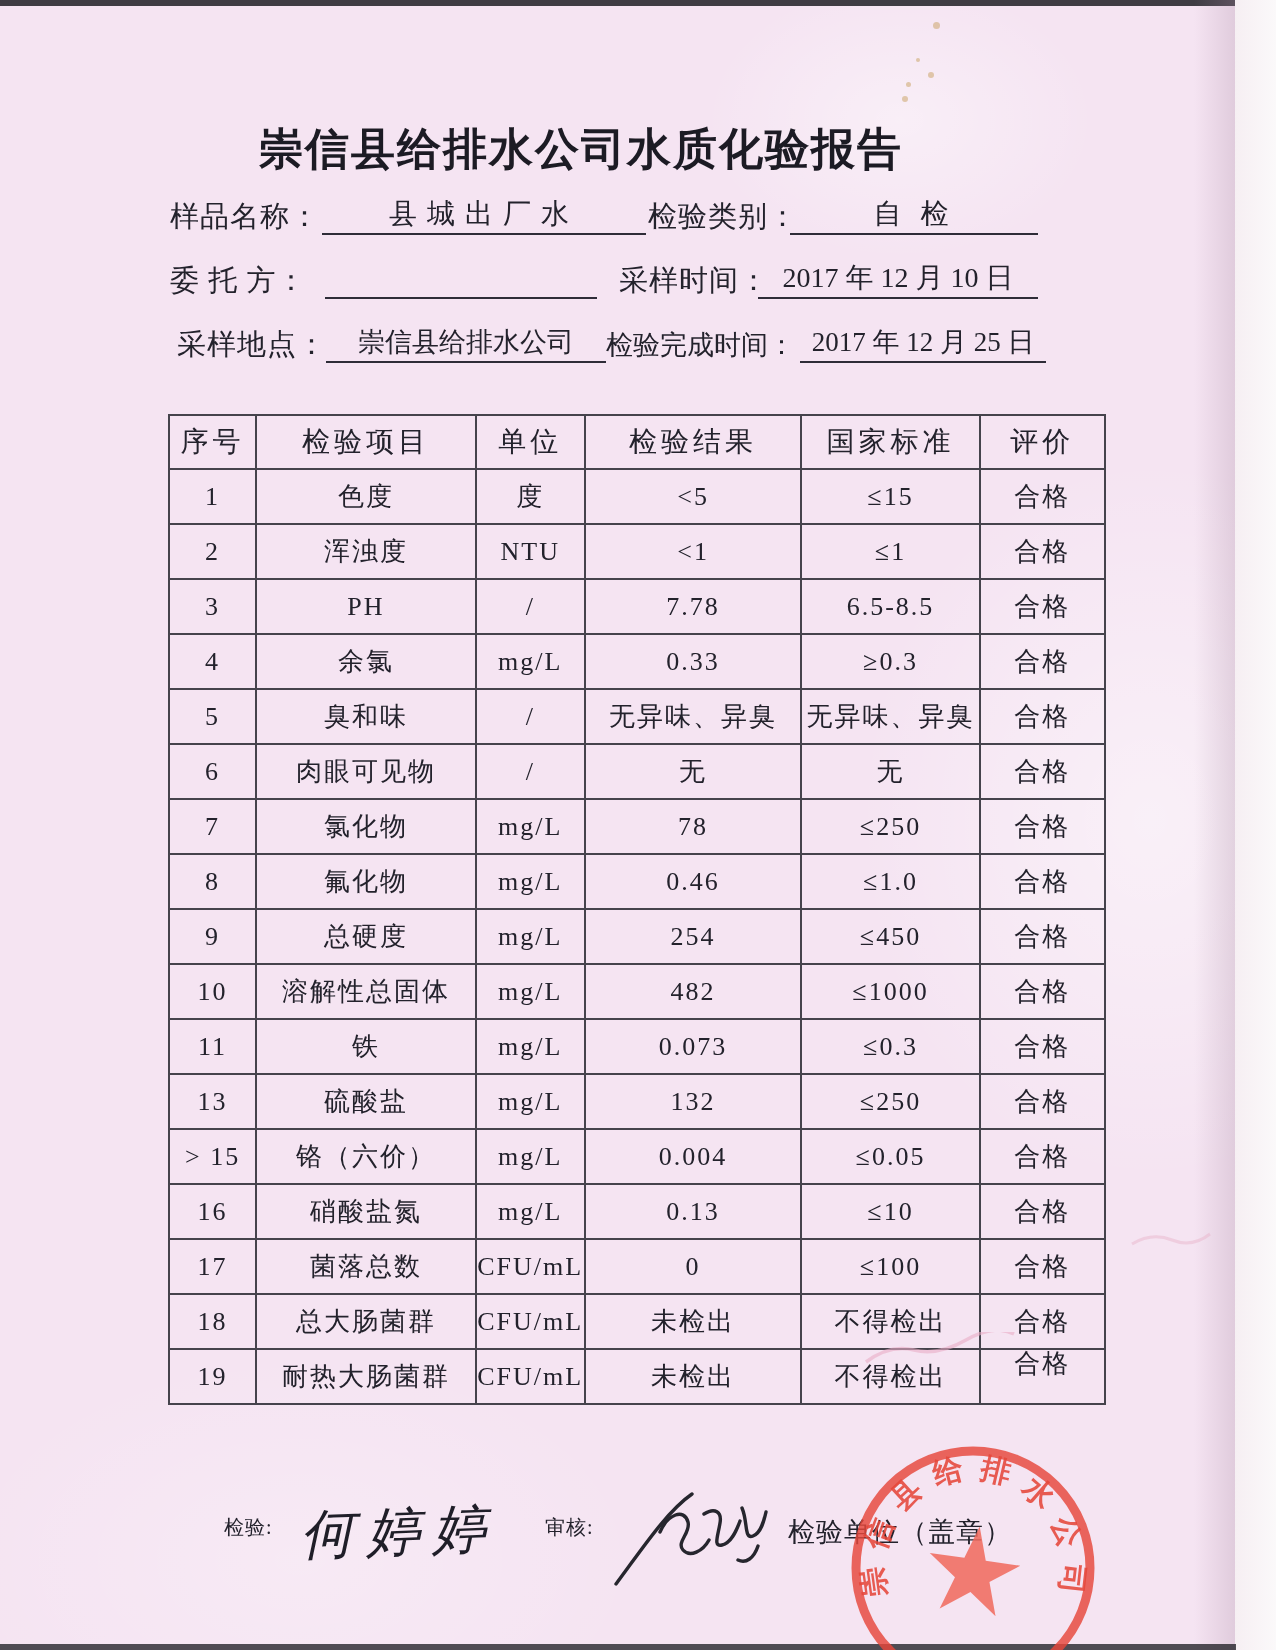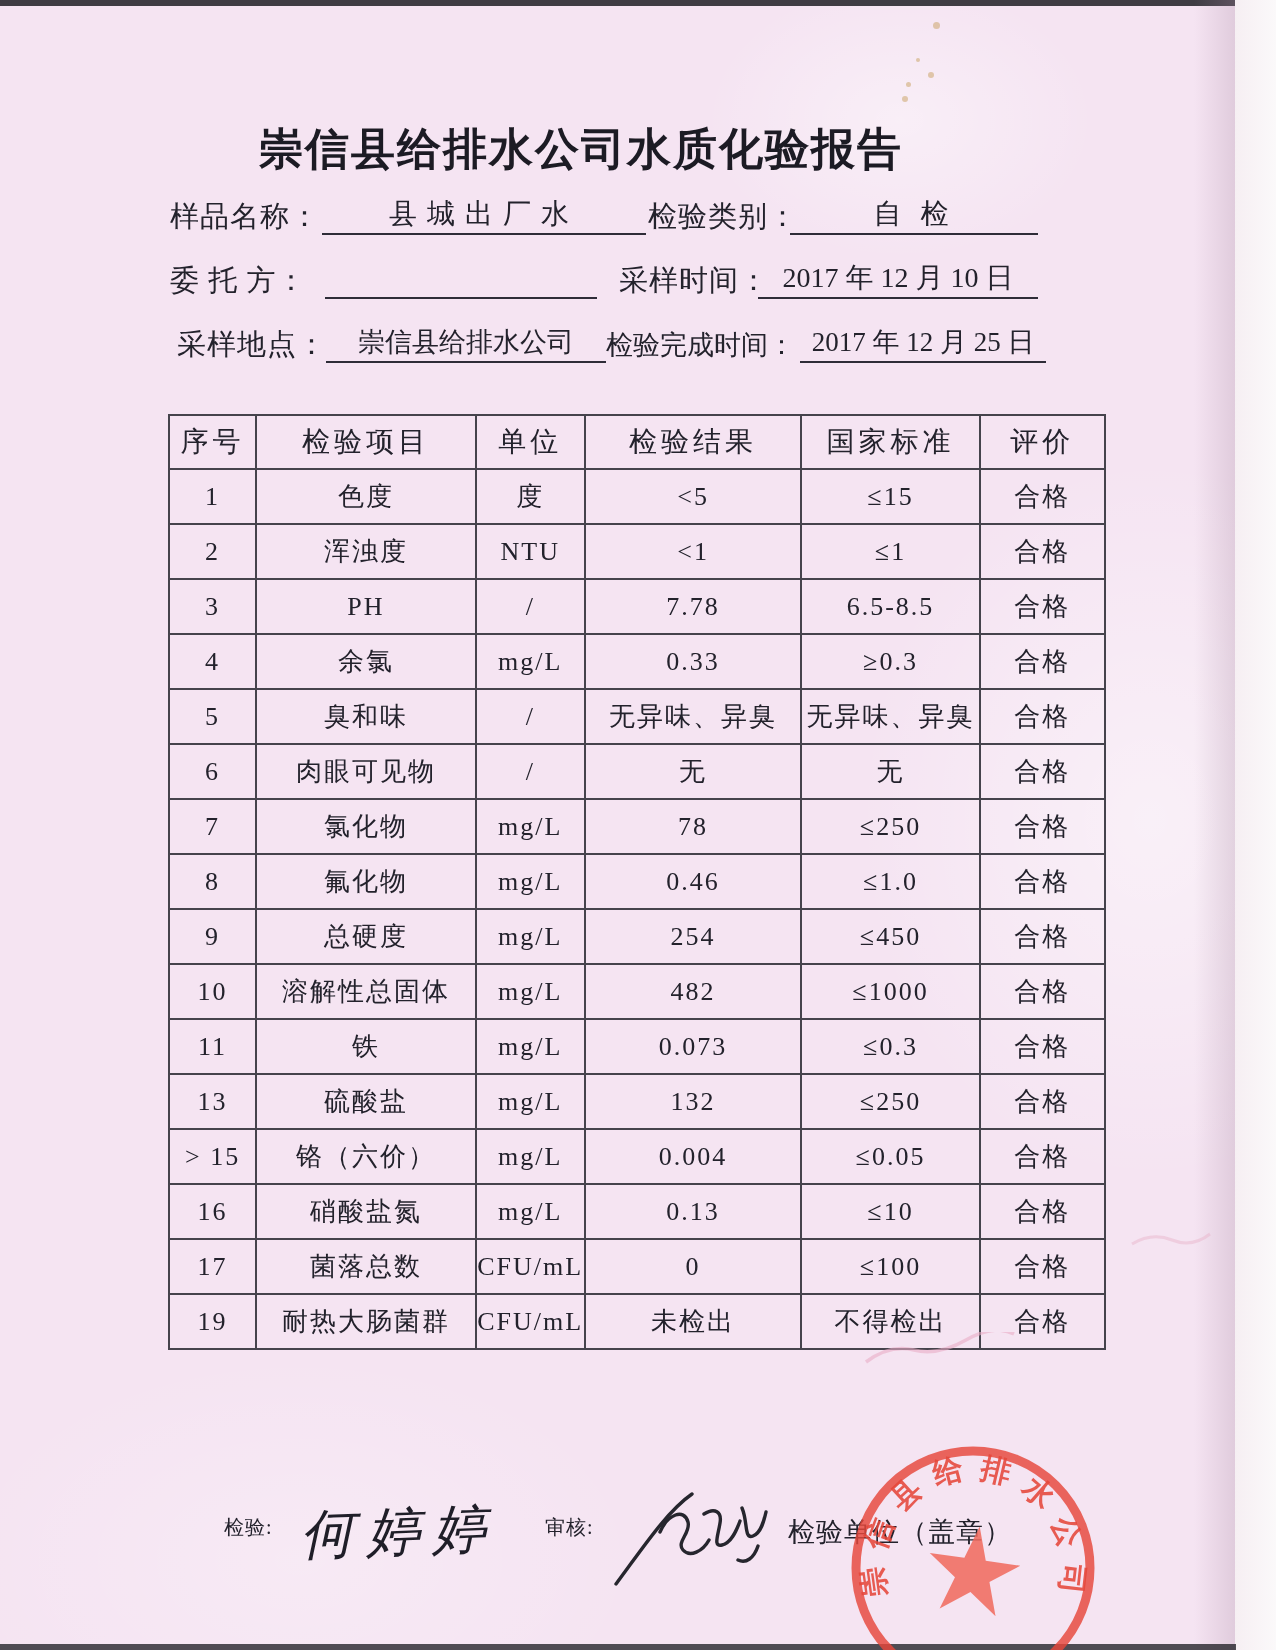--- a/index.html
+++ b/index.html
@@ -225,20 +225,28 @@
         </tr>
         <tr>
           <td><span class="cv cv-num">17</span></td>
           <td><span class="cv cv-item">菌落总数</span></td>
           <td><span class="cv cv-unit">CFU/mL</span></td>
           <td><span class="cv cv-result">0</span></td>
           <td><span class="cv cv-standard">≤100</span></td>
           <td><span class="cv cv-evaluation">合格</span></td>
         </tr>
         <tr>
+          <td><span class="cv cv-num">18</span></td>
+          <td><span class="cv cv-item">总大肠菌群</span></td>
+          <td><span class="cv cv-unit">CFU/mL</span></td>
+          <td><span class="cv cv-result">未检出</span></td>
+          <td><span class="cv cv-standard">不得检出</span></td>
+          <td><span class="cv cv-evaluation">合格</span></td>
+        </tr>
+        <tr>
           <td><span class="cv cv-num">19</span></td>
           <td><span class="cv cv-item">耐热大肠菌群</span></td>
           <td><span class="cv cv-unit">CFU/mL</span></td>
           <td><span class="cv cv-result">未检出</span></td>
           <td><span class="cv cv-standard">不得检出</span></td>
           <td><span class="cv cv-evaluation">合格</span></td>
         </tr>
       </tbody>
   </table>
 

